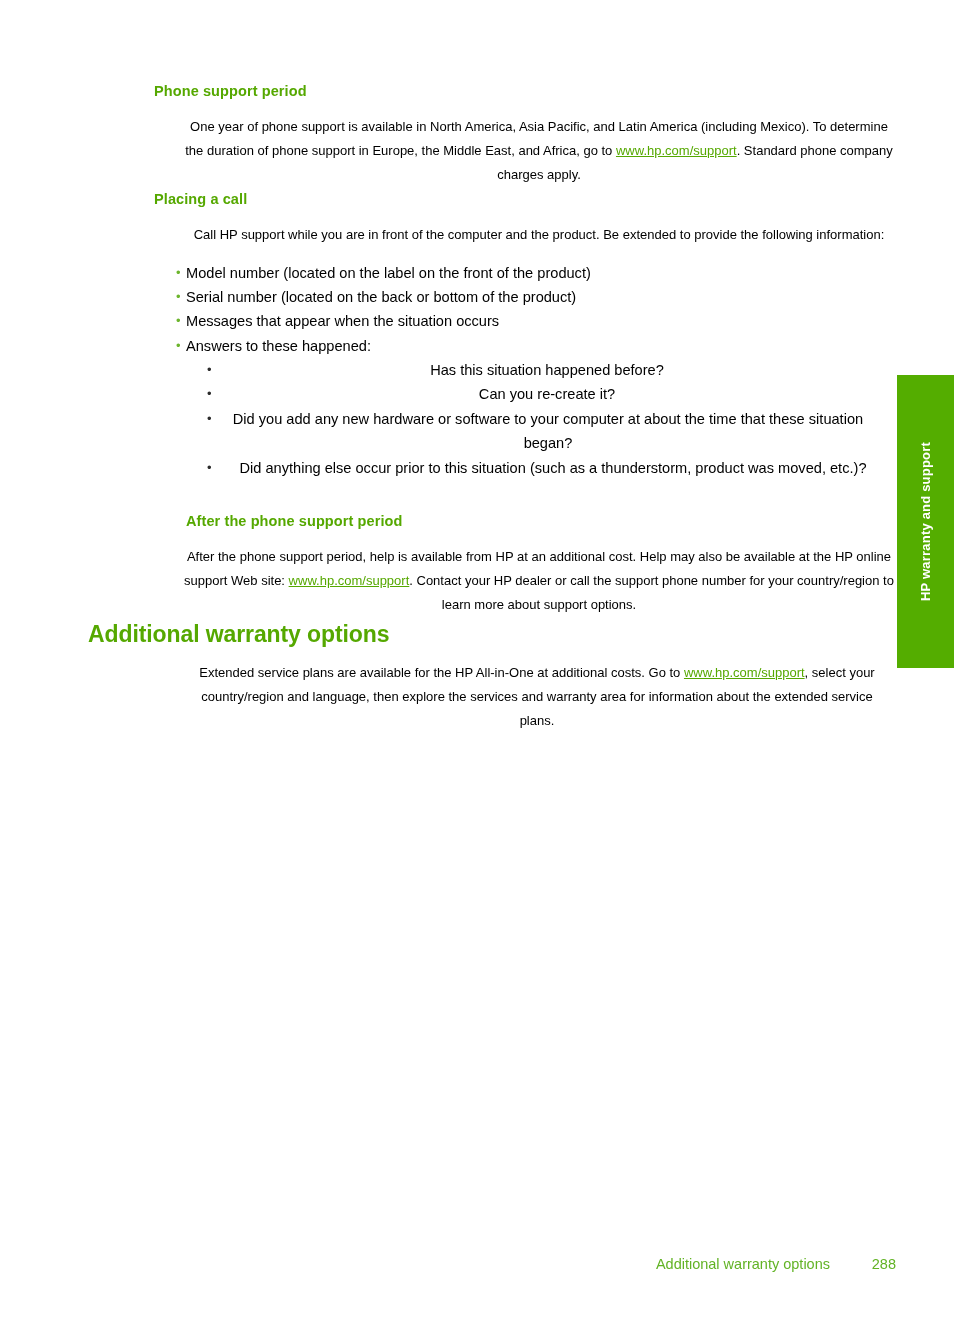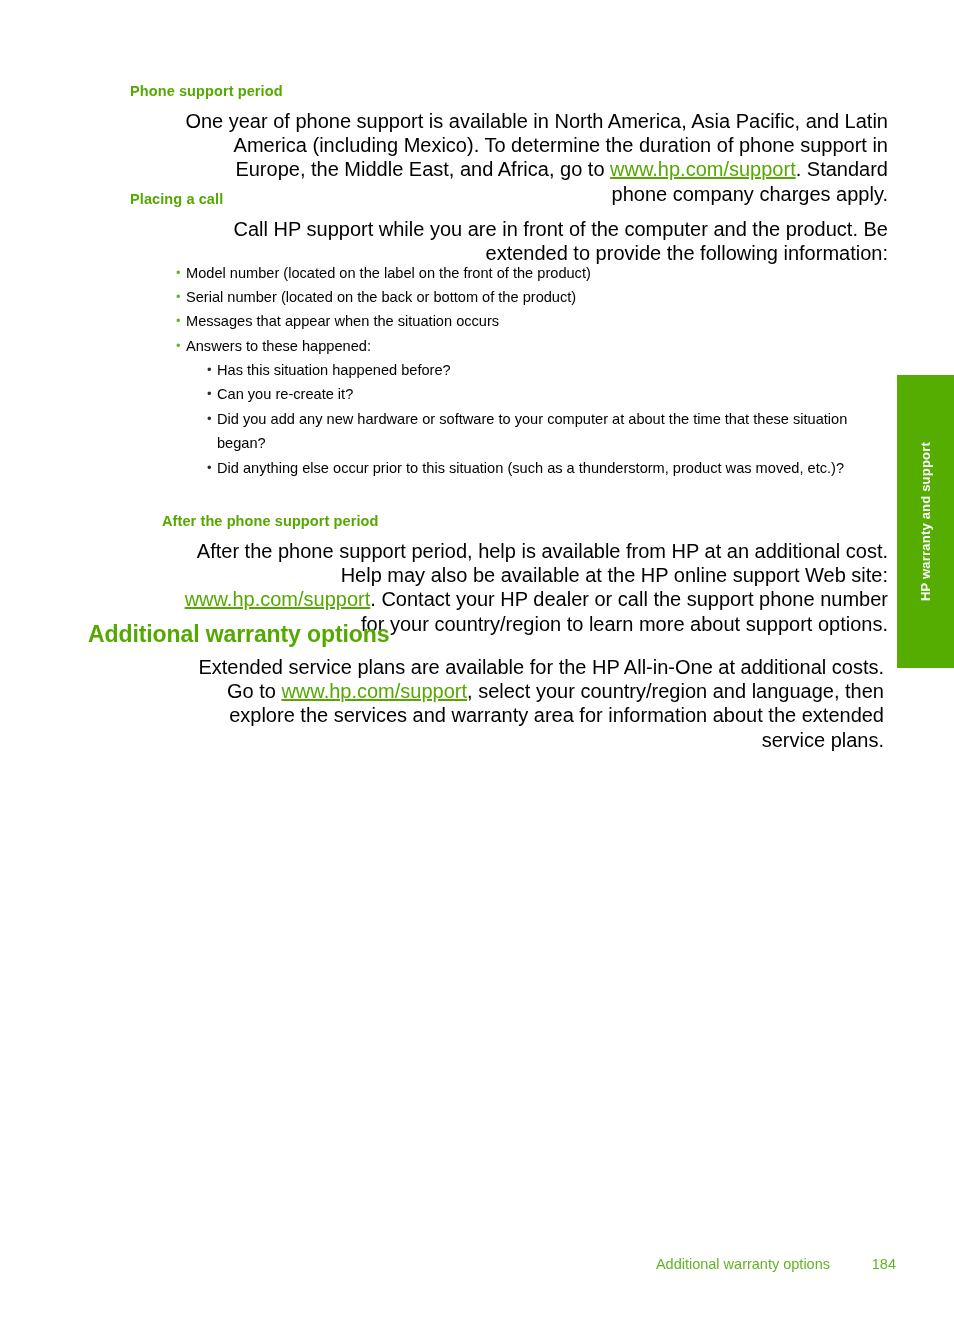--- a/index.html
+++ b/index.html
@@ -64,36 +64,36 @@
     font-size: 23px;
     font-weight: bold;
     color: #55a800;
     letter-spacing: -0.1px;
   }
 
   h2.doc-h2 {
     margin: 0;
     padding: 0;
     position: absolute;
-    left: 130px;
+    left: 154px;
     font-size: 14.5px;
     font-weight: bold;
     color: #55a800;
     letter-spacing: 0.1px;
   }
 
   p.body-text {
-    margin: 2px;
+    margin: 8px;
     padding: 0;
     position: absolute;
     left: 176px;
-    font-size: 20px;
-    line-height: 24.2px;
-    color: #000000;
-    text-align: right;
+    font-size: 13px;
+    line-height: 24.2px;
+    color: #000000;
+    text-align: center;
   }
 
   a.doc-link {
     color: #55a800;
     text-decoration: underline;
   }
 
   
   .bullet-l1 {
     position: absolute;
@@ -128,20 +128,21 @@
     left: 0;
     top: 0;
     width: 14px;
     color: #2b2b2b;
     font-size: 13px;
     line-height: 24.2px;
   }
   .bullet-l2 .btext {
     display: block;
     margin-left: 10px;
+    text-align: center;
   }
 
   
   .footer {
     position: absolute;
     left: 0;
     top: 1256px;
     width: 954px;
     height: 26px;
   }
@@ -226,16 +227,16 @@
     <p class="body-text" style="top:537px; width:710px;"><span>After the phone support period, help is available from HP at an additional cost. Help may also be available at the HP online support Web site: </span><a class="doc-link" href="#">www.hp.com/support</a><span>. Contact your HP dealer or call the support phone number for your country/region to learn more about support options.</span></p>
 
     <h1 class="doc-h1">Additional warranty options</h1>
 
     <p class="body-text" style="top:653px; width:706px;"><span>Extended service plans are available for the HP All-in-One at additional costs. Go to </span><a class="doc-link" href="#">www.hp.com/support</a><span>, select your country/region and language, then explore the services and warranty area for information about the extended service plans.</span></p>
 
   </div>
 
   <div class="footer">
     <span class="footer-title">Additional warranty options</span>
-    <span class="footer-page">184</span>
+    <span class="footer-page">288</span>
   </div>
 
 </div>
 
 </body></html>

